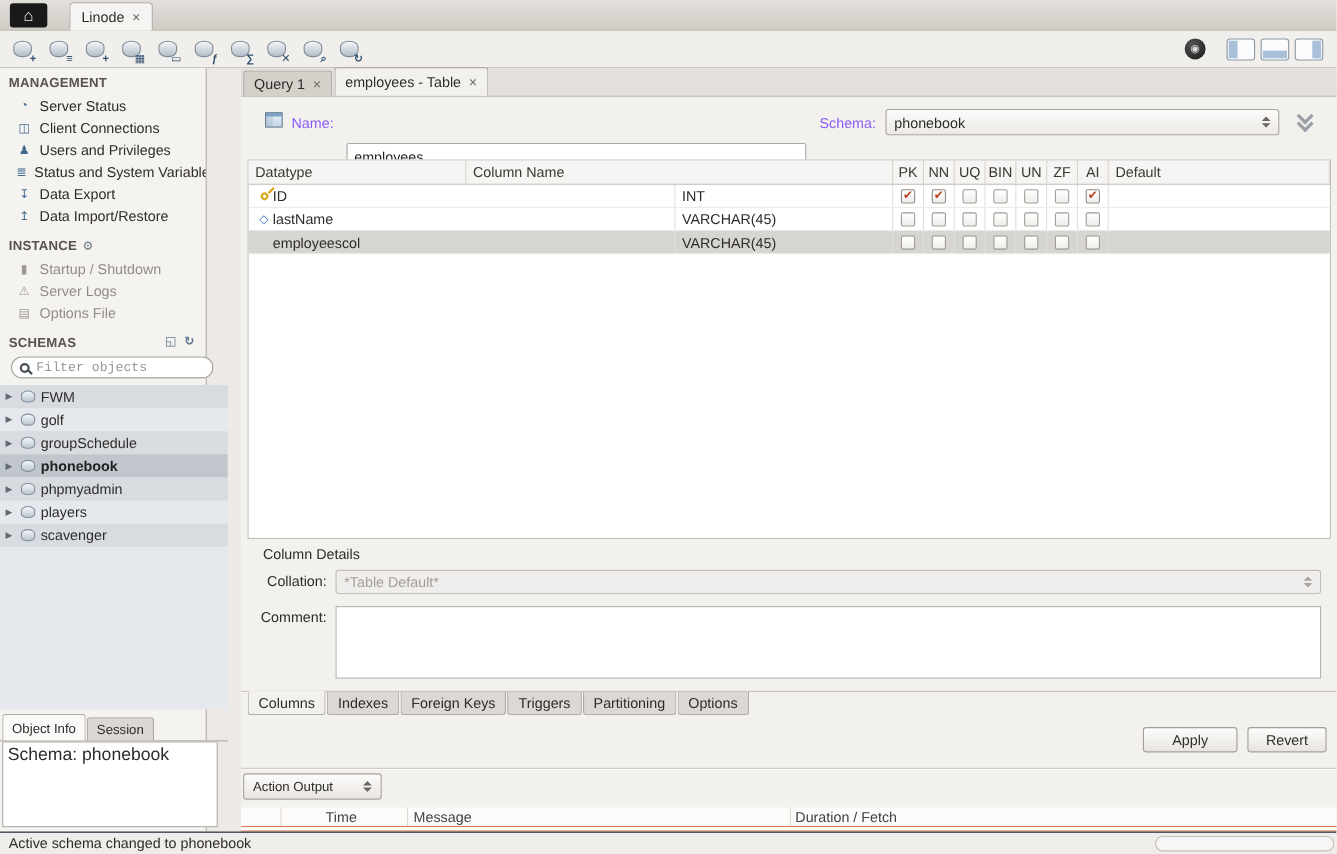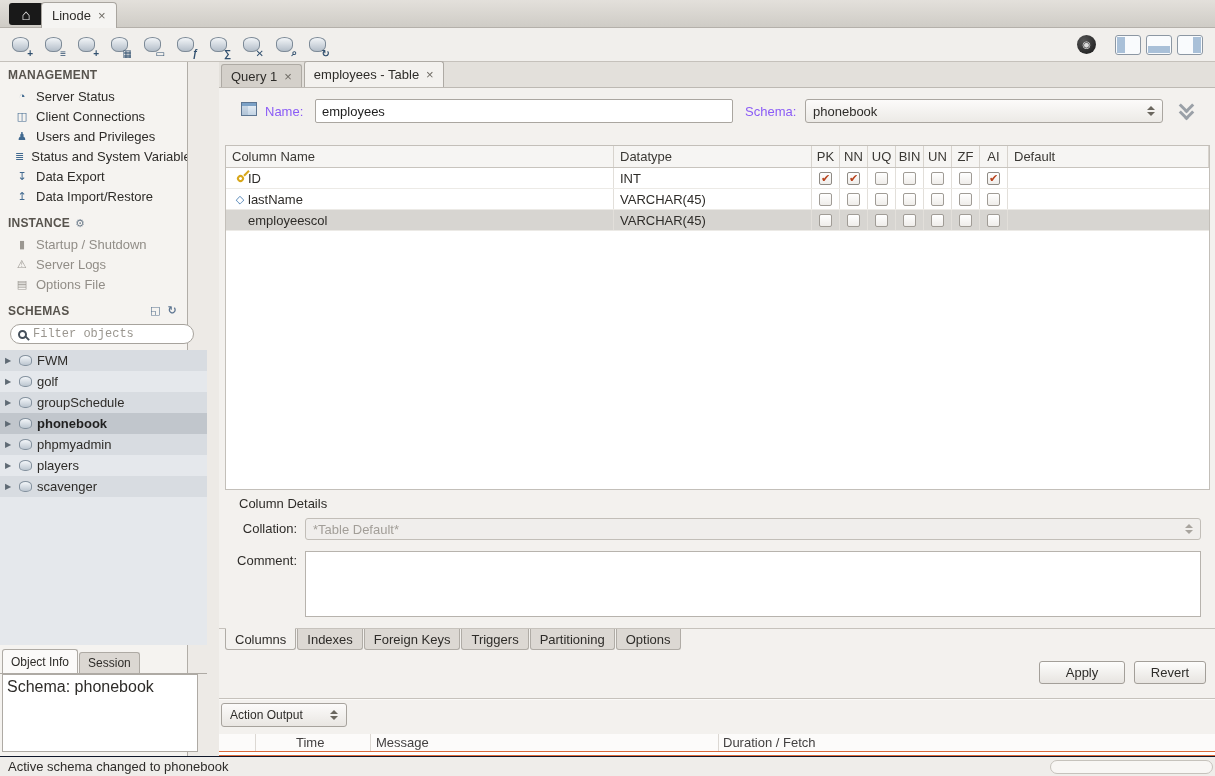--- a/index.html
+++ b/index.html
@@ -8,21 +8,21 @@
     font-family:"Liberation Sans","DejaVu Sans",sans-serif;
     font-size:13px; color:#2e2c29; background:#edeae6; position:relative;
   }
 
   
   .titlebar { position:absolute; left:0; top:0; right:0; height:28px;
     background:linear-gradient(#e3e0db,#cfccc6); border-bottom:1px solid #b4b0aa; }
   .home-btn { position:absolute; left:9px; top:3px; width:34px; height:22px;
     background:#191919; border-radius:3px; color:#f2f2f2; display:flex;
     align-items:center; justify-content:center; font-size:15px; }
-  .win-tab { position:absolute; left:41px; top:2px; height:26px;
+  .win-tab { position:absolute; left:63px; top:2px; height:26px;
     background:#f5f4f2; border:1px solid #a9a59f; border-bottom:none;
     border-radius:4px 4px 0 0; display:flex; align-items:center; gap:7px;
     padding:0 10px;justify-content:space-between; }
   .close-x { color:#6f6b65; font-size:13px; }
 
   
   .toolbar { position:absolute; left:0; top:28px; right:0; height:34px;
     background:#f1efec; border-bottom:1px solid #c5c1bb; display:flex;
     align-items:center; padding:0 8px; }
   .tool-group { display:flex; align-items:center; gap:9px; }
@@ -407,40 +407,40 @@
     <div class="mtab active">
       <span>employees - Table</span>
       <span class="close-x">×</span>
     </div>
   </div>
 
   <div class="table-icon"></div>
   <div class="form-label" style="left:46px;">
       <span>Name:</span>
     </div>
-  <input class="text-input" style="left: 96px; width: 418px;" value="employees">
+  <input class="text-input" style="left: 96px; width: 418px; margin-top: 31px;" value="employees">
   <div class="form-label" style="left:526px;">
       <span>Schema:</span>
     </div>
   <div class="combo" style="left:586px; width:358px;">
     <span class="combo-text">phonebook</span>
     <span class="stepper">
         <span class="arr-up"></span>
         <span class="arr-down"></span>
       </span>
   </div>
   <div class="dbl-chevron">
     <span class="chev c1"></span>
     <span class="chev c2"></span>
   </div>
 
   <div class="grid">
     <div class="g-row g-header">
+      <div class="g-cell c-type">Datatype</div>
       <div class="g-cell c-name">Column Name</div>
-      <div class="g-cell c-type">Datatype</div>
       <div class="g-cell c-chk">PK</div>
       <div class="g-cell c-chk">NN</div>
       <div class="g-cell c-chk">UQ</div>
       <div class="g-cell c-chk">BIN</div>
       <div class="g-cell c-chk">UN</div>
       <div class="g-cell c-chk">ZF</div>
       <div class="g-cell c-chk">AI</div>
       <div class="g-cell c-def">Default</div>
     </div>
     <div class="g-body">

